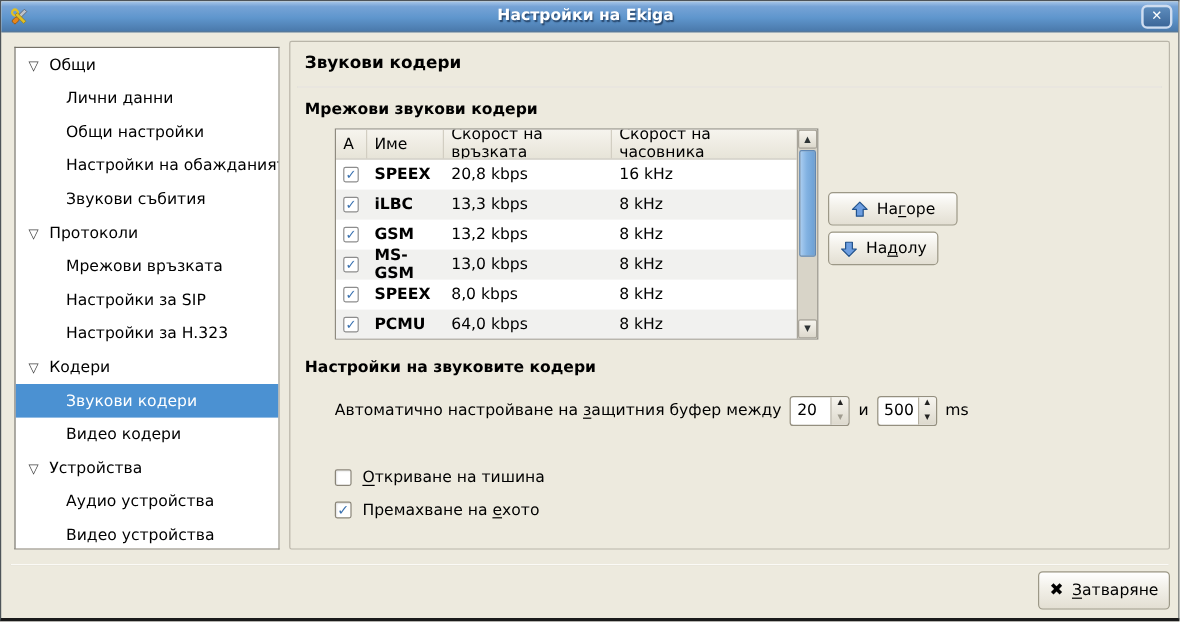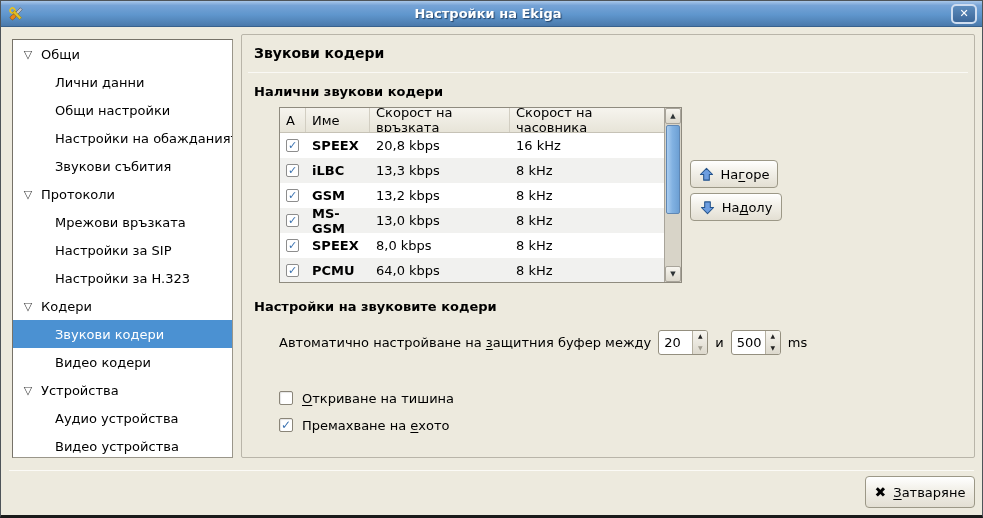--- a/index.html
+++ b/index.html
@@ -103,21 +103,21 @@
     border:1px solid #5f87b4; border-radius:2px;
   }
 
   
   .gtk-btn {
     background:linear-gradient(#ffffff,#f3f1ea 40%,#e3dfd3);
     border:1px solid #9c9887; border-radius:4px;
     display:flex; align-items:center; justify-content:center; gap:7px;
     font-size:13px; cursor:default;
   }
-  #up-btn   { position:absolute; left:448px; top:125px; width:88px; height:28px; }
+  #up-btn   { position:absolute; left:448px; top:125px; width:108px; height:28px; }
   #down-btn { position:absolute; left:448px; top:158px; width:92px; height:28px; }
 
   
   .jitter-row { position:absolute; left:37px; top:294px; height:26px; display:flex; align-items:center; gap:7px; }
   .spin {
     width:50px; height:25px; border:1px solid #948f7f; border-radius:3px;
     background:#fff; display:flex; overflow:hidden;
   }
   .spin-val { flex:1; padding:4px 0 0 5px; font-size:13px; }
   .spin-btns { width:15px; flex:none; border-left:1px solid #b5b0a1; background:linear-gradient(#f7f5ef,#ddd9cd); display:flex; flex-direction:column; }
@@ -215,21 +215,21 @@
       </div>
       <div class="tree-item child">
         <span>Видео устройства</span>
       </div>
     </div>
 
     <div class="main">
       <div class="main-title">Звукови кодери</div>
       <div class="main-sep"></div>
 
-      <div class="section-title" id="codecs-title">Налични звукови кодери</div>
+      <div class="section-title" id="codecs-title">Мрежови звукови кодери</div>
 
       <div class="codec-table">
         <div class="table-main">
           <div class="thead">
             <div class="th col-a">A</div>
             <div class="th col-name">Име</div>
             <div class="th col-rate">Скорост на връзката</div>
             <div class="th col-clock">Скорост на часовника</div>
           </div>
 

